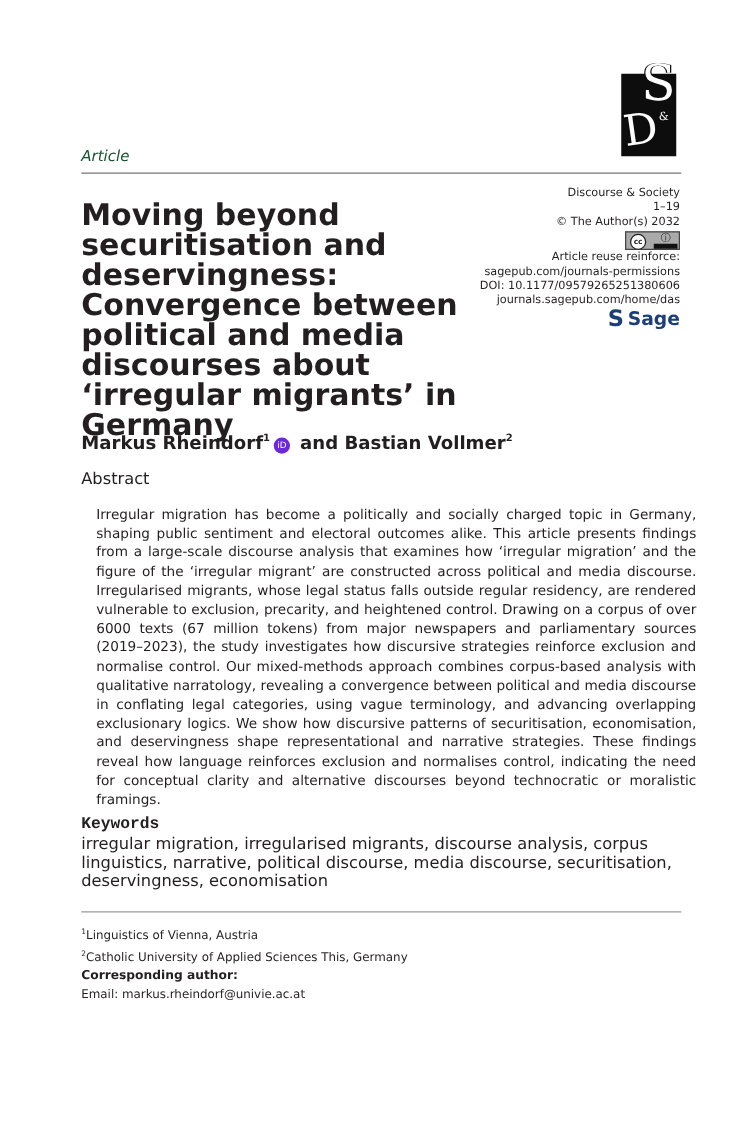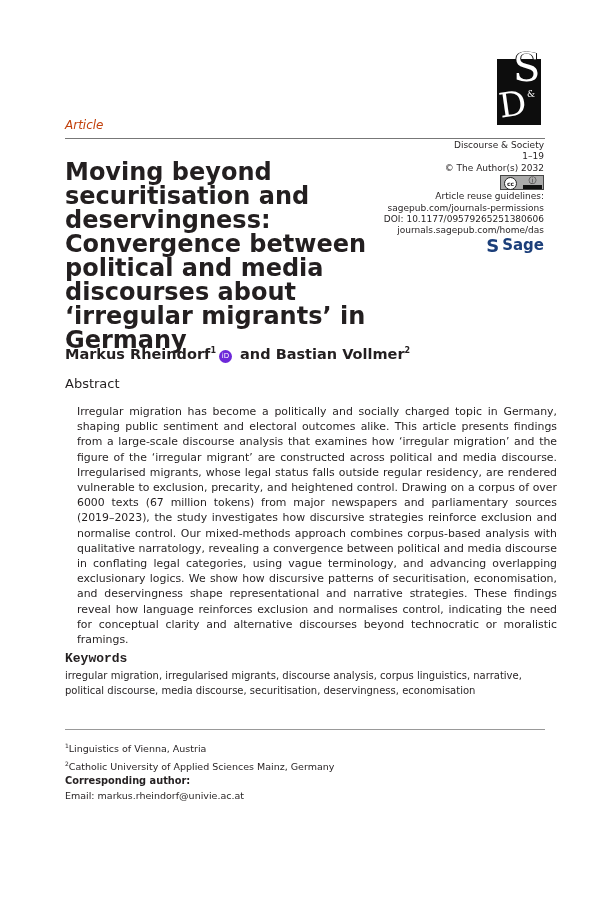--- a/index.html
+++ b/index.html
@@ -3,43 +3,43 @@
   <meta charset="utf-8">
   <style>
     html, body { margin: 0; padding: 0; background: #ffffff; }
     body { width: 600px; height: 902px; position: relative; overflow: hidden; color: #231f20; font-family: "DejaVu Sans", sans-serif; }
 
     .logo { position: absolute; left: 497px; top: 59px; width: 44px; height: 66px; background: #0d0d0d; }
     .logo .s { position: absolute; left: 16px; top: -12px; font-family: "DejaVu Serif", serif; font-size: 40px; color: #fff; line-height: 1; text-shadow: 1px 0 0 #0d0d0d, -1px 0 0 #0d0d0d; }
     .logo .amp { position: absolute; left: 30px; top: 30px; font-family: "DejaVu Serif", serif; font-size: 9px; color: #fff; }
     .logo .d { position: absolute; left: 2px; top: 28px; font-family: "DejaVu Serif", serif; font-size: 34px; color: #fff; line-height: 1; transform: rotate(-8deg); }
 
-    .article-label { position: absolute; left: 65px; top: 118px; font-style: italic; font-size: 12px; color: #c2410c; }
+    .article-label { position: absolute; left: 65px; top: 118px; font-style: italic; font-size: 12px; color: #14532d; }
     .top-rule { position: absolute; left: 65px; top: 138px; width: 480px; height: 1px; background: #777; }
 
     .title { position: absolute; left: 65px; top: 160px; width: 340px; font-size: 24px; font-weight: bold; line-height: 24px; color: #231f20; margin: 0; }
 
-    .meta { position: absolute; right: 56px; top: 140px; text-align: right; font-size: 9px; line-height: 11.4px; color: #231f20; }
+    .meta { position: absolute; right: 56px; top: 150px; text-align: right; font-size: 9px; line-height: 11.4px; color: #231f20; }
     .meta div { white-space: nowrap; }
     .cc { display: inline-block; width: 42px; height: 13px; background: #aaa; border: 1px solid #444; position: relative; margin: 1px 0; vertical-align: middle; }
     .cc .c1 { position: absolute; left: 3px; top: 1px; width: 11px; height: 11px; border-radius: 50%; background: #fff; border: 1px solid #222; font-size: 6px; line-height: 11px; text-align: center; font-weight: bold; }
     .cc .c2 { position: absolute; left: 22px; top: 0px; width: 19px; height: 9px; font-size: 8px; text-align: center; line-height: 9px; }
     .cc .c2b { position: absolute; left: 22px; bottom: 0px; width: 19px; height: 4px; background: #111; }
     .sage { display: inline-flex; align-items: center; gap: 3px; font-size: 15px; font-weight: bold; color: #1c3f7a; margin-top: 3px; }
     .sage .sicon { font-size: 18px; font-weight: bold; color: #1c3f7a; }
 
     .authors { position: absolute; left: 65px; top: 334px; font-size: 14.5px; font-weight: bold; color: #231f20; white-space: nowrap; }
     .authors sup { font-size: 8px; vertical-align: 6px; }
     .orcid { display: inline-block; width: 13px; height: 13px; border-radius: 50%; background: #6d28d9; color: #fff; font-size: 7px; text-align: center; line-height: 13px; vertical-align: 1px; margin: 16px 3px; font-weight: normal; }
 
     .abstract-heading { position: absolute; left: 65px; top: 376px; font-size: 13px; font-weight: normal; text-align: center; }
     .abstract-body { position: absolute; left: 65px; top: 392px; width: 480px; font-size: 10.9px; line-height: 15.2px; text-align: justify; margin: 12px; }
 
     .keywords-heading { position: absolute; left: 65px; top: 651px; font-size: 13px; font-weight: bold; font-family: Liberation Mono, monospace; }
-    .keywords-body { position: absolute; left: 65px; top: 668px; width: 480px; font-size: 10px; line-height: 15px; margin: 0; }
+    .keywords-body { position: absolute; left: 65px; top: 668px; width: 480px; font-size: 13px; line-height: 15px; margin: 0; }
 
     .bottom-rule { position: absolute; left: 65px; top: 729px; width: 480px; height: 1px; background: #999; }
     .affils { position: absolute; left: 65px; top: 738px; font-size: 9.5px; line-height: 15px; }
     .affils sup { font-size: 6px; vertical-align: 4px; }
     .corr-heading { position: absolute; left: 65px; top: 775px; font-size: 9.8px; font-weight: bold; }
     .corr-body { position: absolute; left: 65px; top: 789px; width: 490px; font-size: 9.5px; line-height: 14px; }
   </style>
 </head>
 <body>
 
@@ -56,21 +56,21 @@
 
 <div class="meta">
   <div>Discourse &amp; Society</div>
   <div>1–19</div>
   <div>© The Author(s) 2032</div>
   <div><span class="cc">
     <span class="c1">cc</span>
     <span class="c2">ⓘ</span>
     <span class="c2b"></span>
   </span></div>
-  <div>Article reuse guidelines:</div>
+  <div>Article reuse reinforce:</div>
   <div>sagepub.com/journals-permissions</div>
   <div>DOI: 10.1177/09579265251380606</div>
   <div>journals.sagepub.com/home/das</div>
   <div><span class="sage">
     <span class="sicon">S</span>
     <span>Sage</span>
   </span></div>
 </div>
 
 <div class="authors">
@@ -82,19 +82,19 @@
 <div class="abstract-heading">Abstract</div>
 <p class="abstract-body">Irregular migration has become a politically and socially charged topic in Germany, shaping public sentiment and electoral outcomes alike. This article presents findings from a large-scale discourse analysis that examines how ‘irregular migration’ and the figure of the ‘irregular migrant’ are constructed across political and media discourse. Irregularised migrants, whose legal status falls outside regular residency, are rendered vulnerable to exclusion, precarity, and heightened control. Drawing on a corpus of over 6000 texts (67 million tokens) from major newspapers and parliamentary sources (2019–2023), the study investigates how discursive strategies reinforce exclusion and normalise control. Our mixed-methods approach combines corpus-based analysis with qualitative narratology, revealing a convergence between political and media discourse in conflating legal categories, using vague terminology, and advancing overlapping exclusionary logics. We show how discursive patterns of securitisation, economisation, and deservingness shape representational and narrative strategies. These findings reveal how language reinforces exclusion and normalises control, indicating the need for conceptual clarity and alternative discourses beyond technocratic or moralistic framings.</p>
 
 <div class="keywords-heading">Keywords</div>
 <p class="keywords-body">irregular migration, irregularised migrants, discourse analysis, corpus linguistics, narrative, political discourse, media discourse, securitisation, deservingness, economisation</p>
 
 <div class="bottom-rule"></div>
 
 <div class="affils">
   <div><sup>1</sup><span>Linguistics of Vienna, Austria</span></div>
-  <div><sup>2</sup><span>Catholic University of Applied Sciences Mainz, Germany</span></div>
+  <div><sup>2</sup><span>Catholic University of Applied Sciences This, Germany</span></div>
 </div>
 
 <div class="corr-heading">Corresponding author:</div>
 <div class="corr-body">
   <div>Email: markus.rheindorf@univie.ac.at</div>
 </div>
 
 </body></html>

